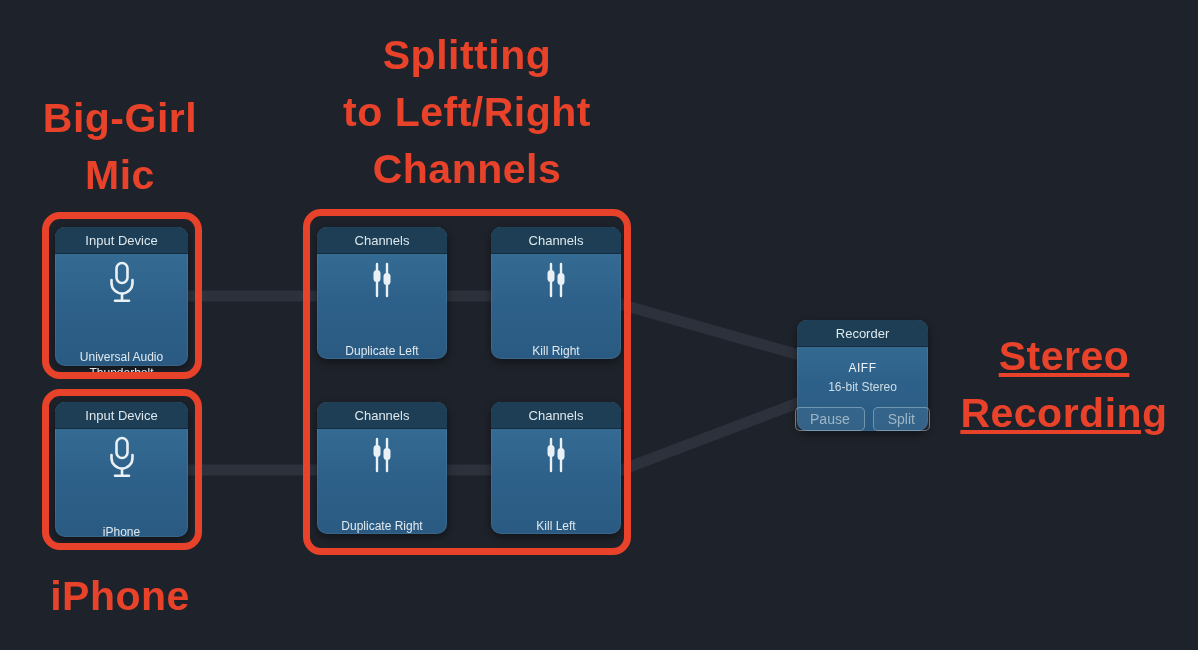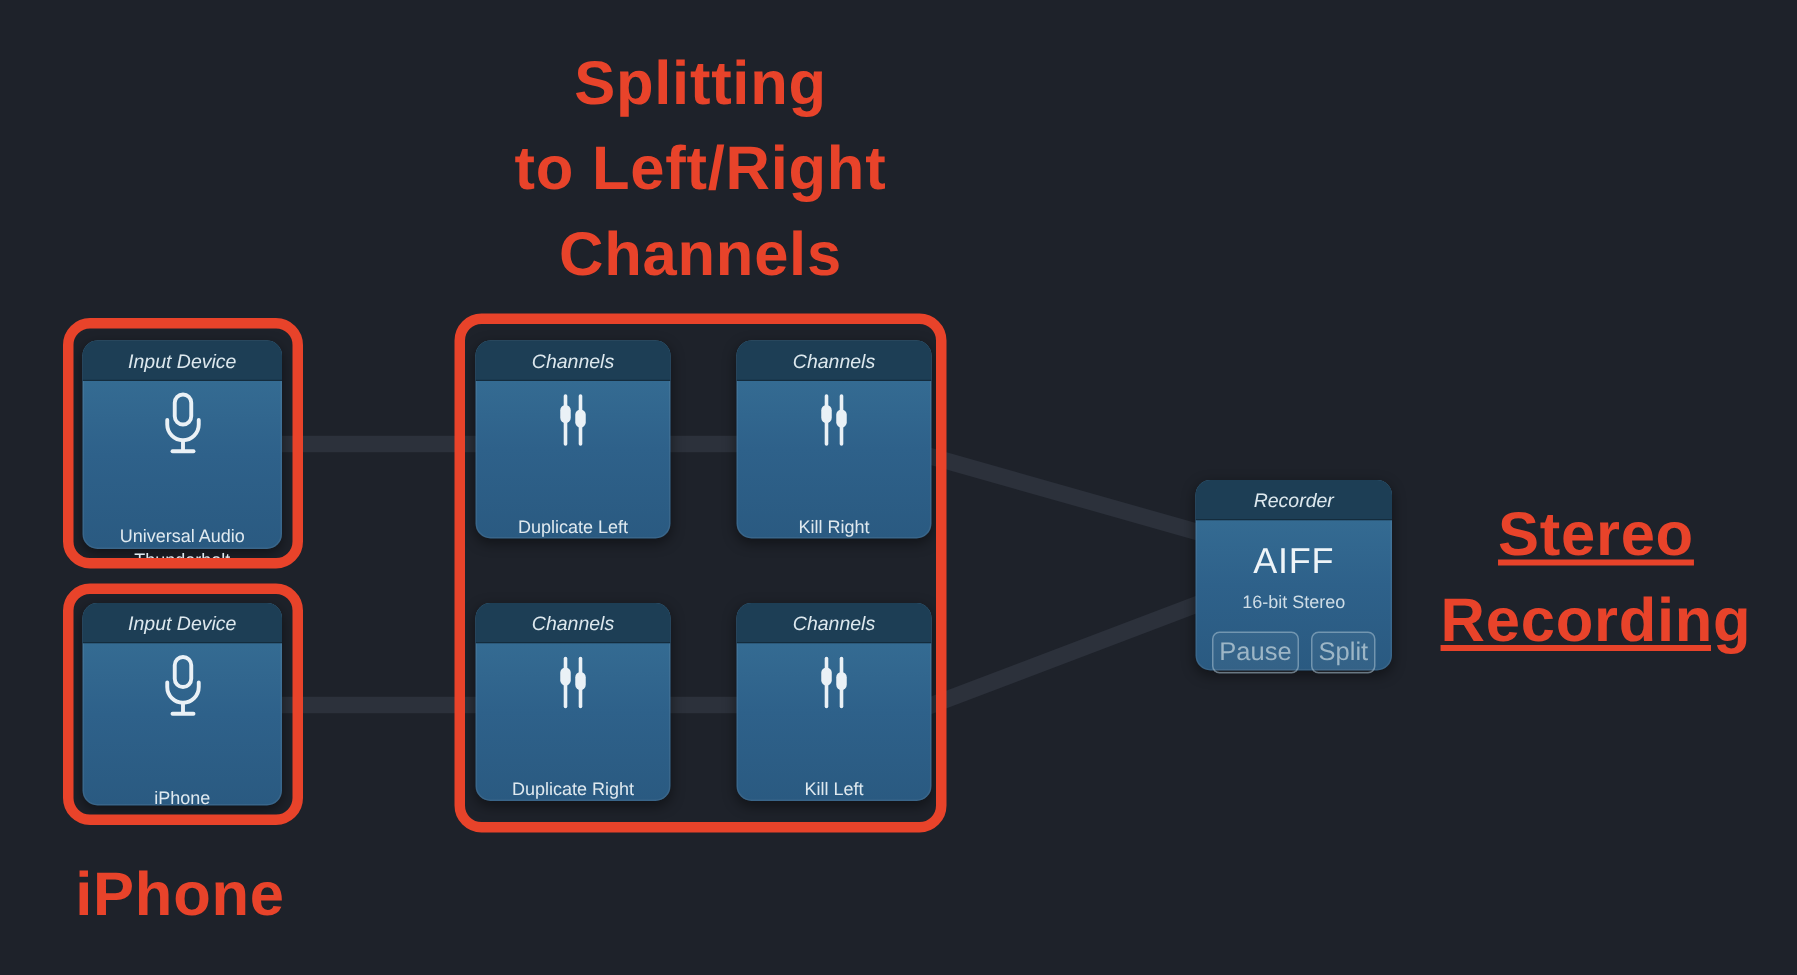--- a/index.html
+++ b/index.html
@@ -19,43 +19,43 @@
     background: linear-gradient(180deg, #387197 0%, #2e618a 55%, #2a5a81 100%);
     box-shadow: 0 3px 9px rgba(0,0,0,.45), inset 0 0 0 1px rgba(255,255,255,.07);
     display: flex; flex-direction: column;
   }
   .block-header {
     flex: 0 0 27px; height: 27px;
     background: #1d3e55;
     border-radius: 10px 10px 0 0;
     border-bottom: 1px solid rgba(0,0,0,.28);
     color: #dde8ee; font-size: 13px;
-    display: flex; align-items: center; justify-content: center; font-style: italic;
+    display: flex; align-items: center; justify-content: center;
   }
   .block-body {
     flex: 1; display: flex; flex-direction: column;
     align-items: center; justify-content: center;
     gap: 10px; padding: 6px 8px 10px;
   }
   .block-label {
     color: #dfe9ef; font-size: 12px;
     text-align: center; line-height: 1.35; margin-top: 33px;
   }
   .icon { display: flex; align-items: center; justify-content: center; }
 
   .rec-body { flex: 1; display: flex; flex-direction: column; align-items: center; padding: 8px 8px 10px; }
-  .rec-format { color: #eef4f8; font-size: 24px; margin-top: 6px; letter-spacing: .5px; }
+  .rec-format { color: #eef4f8; font-size: 12px; margin-top: 6px; letter-spacing: .5px; }
   .rec-detail { color: #cfdde6; font-size: 12px; margin-top: 5px; }
   .rec-buttons { display: flex; gap: 8px; margin-top: 13px; }
   .rec-btn {
     font-family: "Liberation Sans", sans-serif;
-    font-size: 17px; color: #9db6c6;
+    font-size: 14px; color: #9db6c6;
     background: rgba(255,255,255,.05);
     border: 1px solid rgba(165,192,208,.55);
-    border-radius: 5px; padding: 3px 4px;
+    border-radius: 5px; padding: 3px 14px;
     cursor: pointer;
   }
 
   .ann-box {
     position: absolute; z-index: 3;
     border: 7px solid #e8432a;
     border-radius: 18px;
     pointer-events: none;
   }
   .ann-text {
@@ -165,36 +165,40 @@
           <line x1="12" y1="4" x2="12" y2="36" stroke="#eaf1f6" stroke-width="2.4" stroke-linecap="round"></line>
           <rect x="8.5" y="10" width="7" height="12" rx="3.5" fill="#eaf1f6"></rect>
           <line x1="22" y1="4" x2="22" y2="36" stroke="#eaf1f6" stroke-width="2.4" stroke-linecap="round"></line>
           <rect x="18.5" y="13" width="7" height="12" rx="3.5" fill="#eaf1f6"></rect>
         </svg>
       </span>
       <div class="block-label">Kill Left</div>
     </div>
   </div>
 
-  <div class="block" style="left:797px; top:320px; width:131px; height:127px;">
+  <div class="block" style="left:797px; top:320px; width:131px; height:111px;">
     <div class="block-header">Recorder</div>
     <div class="rec-body">
       <div class="rec-format">AIFF</div>
       <div class="rec-detail">16-bit Stereo</div>
       <div class="rec-buttons">
         <button class="rec-btn">Pause</button>
         <button class="rec-btn">Split</button>
       </div>
     </div>
   </div>
 
   <div class="ann-box" style="left:42px; top:212px; width:160px; height:167px;"></div>
   <div class="ann-box" style="left:42px; top:389px; width:160px; height:161px;"></div>
   <div class="ann-box" style="left:303px; top:209px; width:328px; height:346px;"></div>
 
+  <div class="ann-text" style="left:15px; top:90px; width:210px;">
+    <div>Big-Girl</div>
+    <div>Mic</div>
+  </div>
 
   <div class="ann-text" style="left:307px; top:27px; width:320px;">
     <div>Splitting</div>
     <div>to Left/Right</div>
     <div>Channels</div>
   </div>
 
   <div class="ann-text" style="left:40px; top:568px; width:160px;">
     <div>iPhone</div>
   </div>

